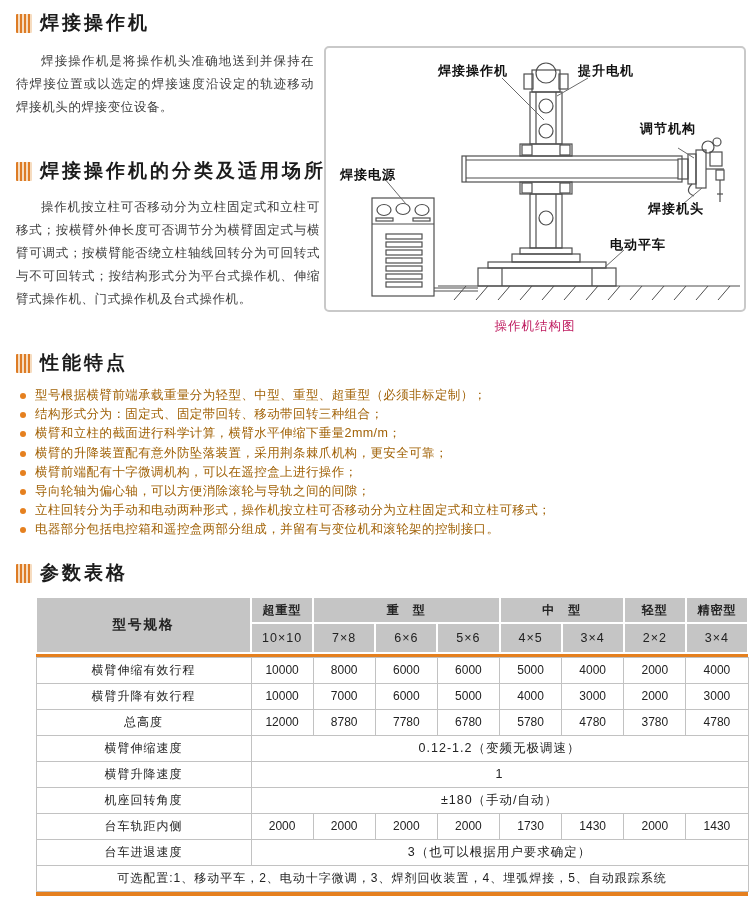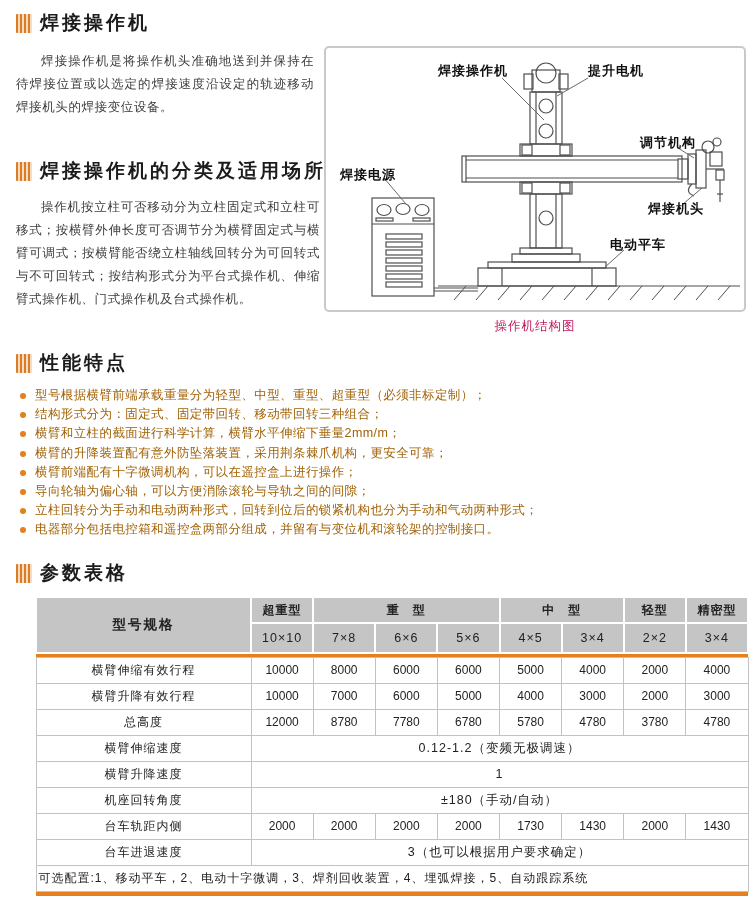--- a/index.html
+++ b/index.html
@@ -51,21 +51,21 @@
   .params-table thead tr.models th { font-weight:normal; height:30px; font-size:12.5px; }
   .params-table thead th.corner { font-size:13.5px; letter-spacing:2px; }
   .params-table td {
     border:1px solid #c2c2c2; height:26px; text-align:center;
     background:#fff; padding:2px 2px;
   }
   .params-table td.lbl { letter-spacing:1px; }
   .params-table tr.orange-bar td { height:4px; padding:0; background:#E5801F; border:none; }
   .params-table tr.orange-bar.thick td { height:5px; }
   .params-table td.merged { letter-spacing:1px; font-size:12.5px; }
-  .params-table tr.foot td { text-align:left; letter-spacing:1px; }
+  .params-table tr.foot td { text-align:center; letter-spacing:1px; }
 </style>
 </head>
 <body>
 
 <div class="page">
 
   <div class="sec-head" style="left:16px; top:10px;">
     <span class="stripes"></span>
     <span class="t">焊接操作机</span>
   </div>
@@ -170,22 +170,22 @@
       <g stroke="#6a6a6a" stroke-width="1">
         <line x1="176" y1="30" x2="218" y2="72"></line>
         <line x1="262" y1="30" x2="231" y2="48"></line>
         <line x1="352" y1="100" x2="368" y2="110"></line>
         <line x1="357" y1="156" x2="376" y2="140"></line>
         <line x1="58" y1="130" x2="80" y2="156"></line>
         <line x1="298" y1="202" x2="278" y2="220"></line>
       </g>
     </svg>
     <span class="dlabel" style="left:112px; top:14px;">焊接操作机</span>
-    <span class="dlabel" style="left:262px; top:14px;font-family:Liberation Mono, monospace;">提升电机</span>
-    <span class="dlabel" style="left:314px; top:86px;">调节机构</span>
+    <span class="dlabel" style="left:252px; top:14px;font-family:Liberation Mono, monospace;">提升电机</span>
+    <span class="dlabel" style="left:314px; top:72px;">调节机构</span>
     <span class="dlabel" style="left:322px; top:152px;">焊接机头</span>
     <span class="dlabel" style="left:14px;  top:118px;">焊接电源</span>
     <span class="dlabel" style="left:284px; top:188px;">电动平车</span>
   </figure>
   <div class="diagram-caption">操作机结构图</div>
 
   <div class="sec-head" style="left:16px; top:350px;">
     <span class="stripes"></span>
     <span class="t">性能特点</span>
   </div>
@@ -209,21 +209,21 @@
     <li>
         <span class="dot"></span>
         <span>横臂前端配有十字微调机构，可以在遥控盒上进行操作；</span>
       </li>
     <li>
         <span class="dot"></span>
         <span>导向轮轴为偏心轴，可以方便消除滚轮与导轨之间的间隙；</span>
       </li>
     <li>
         <span class="dot"></span>
-        <span>立柱回转分为手动和电动两种形式，回转到位后的锁紧机构也分为手动和气动两种形式；</span>
+        <span>立柱回转分为手动和电动两种形式，操作机按立柱可否移动分为立柱固定式和立柱可移式；</span>
       </li>
     <li>
         <span class="dot"></span>
         <span>电器部分包括电控箱和遥控盒两部分组成，并留有与变位机和滚轮架的控制接口。</span>
       </li>
   </ul>
 
   <div class="sec-head" style="left:16px; top:560px;">
     <span class="stripes"></span>
     <span class="t">参数表格</span>

